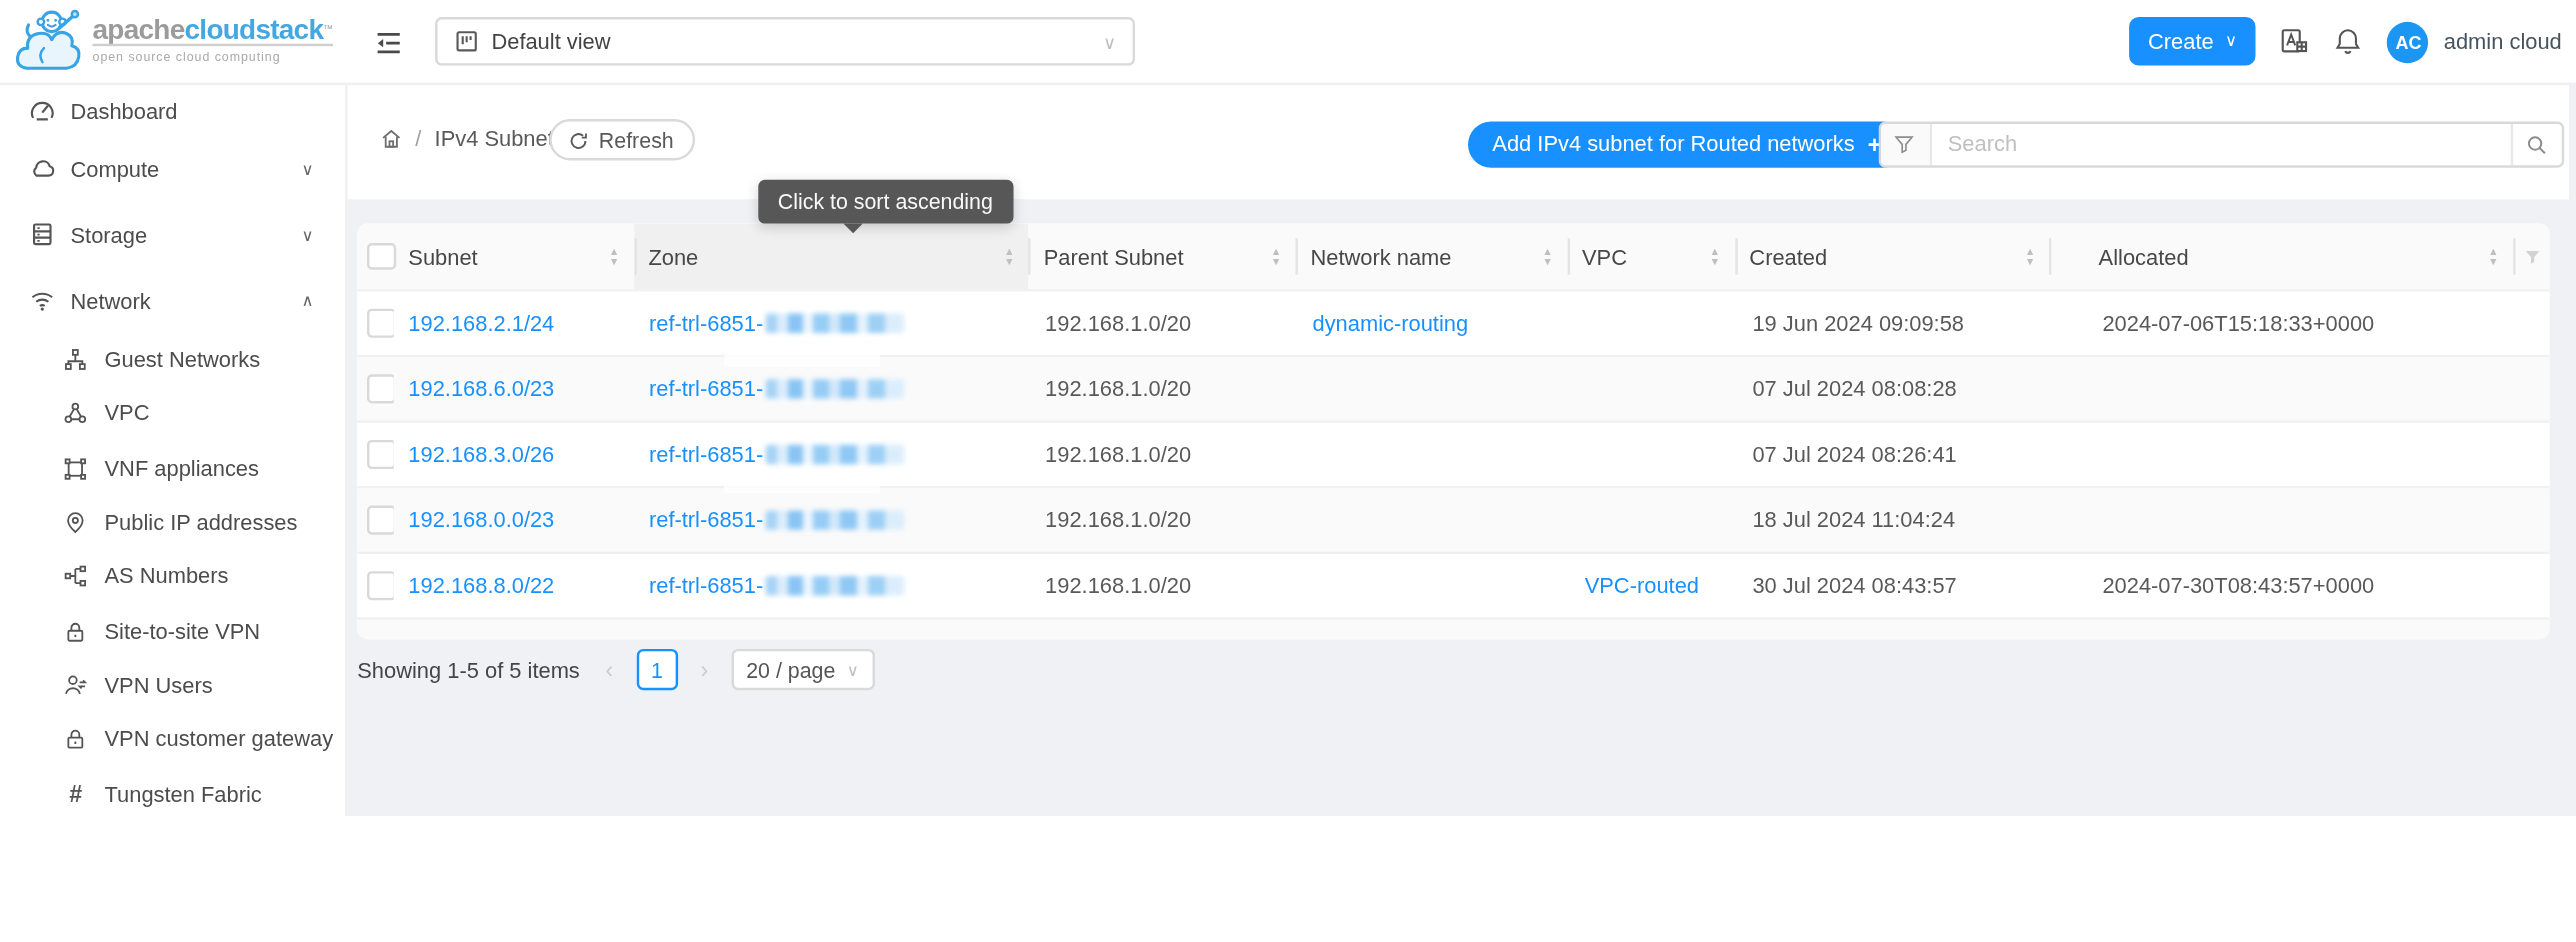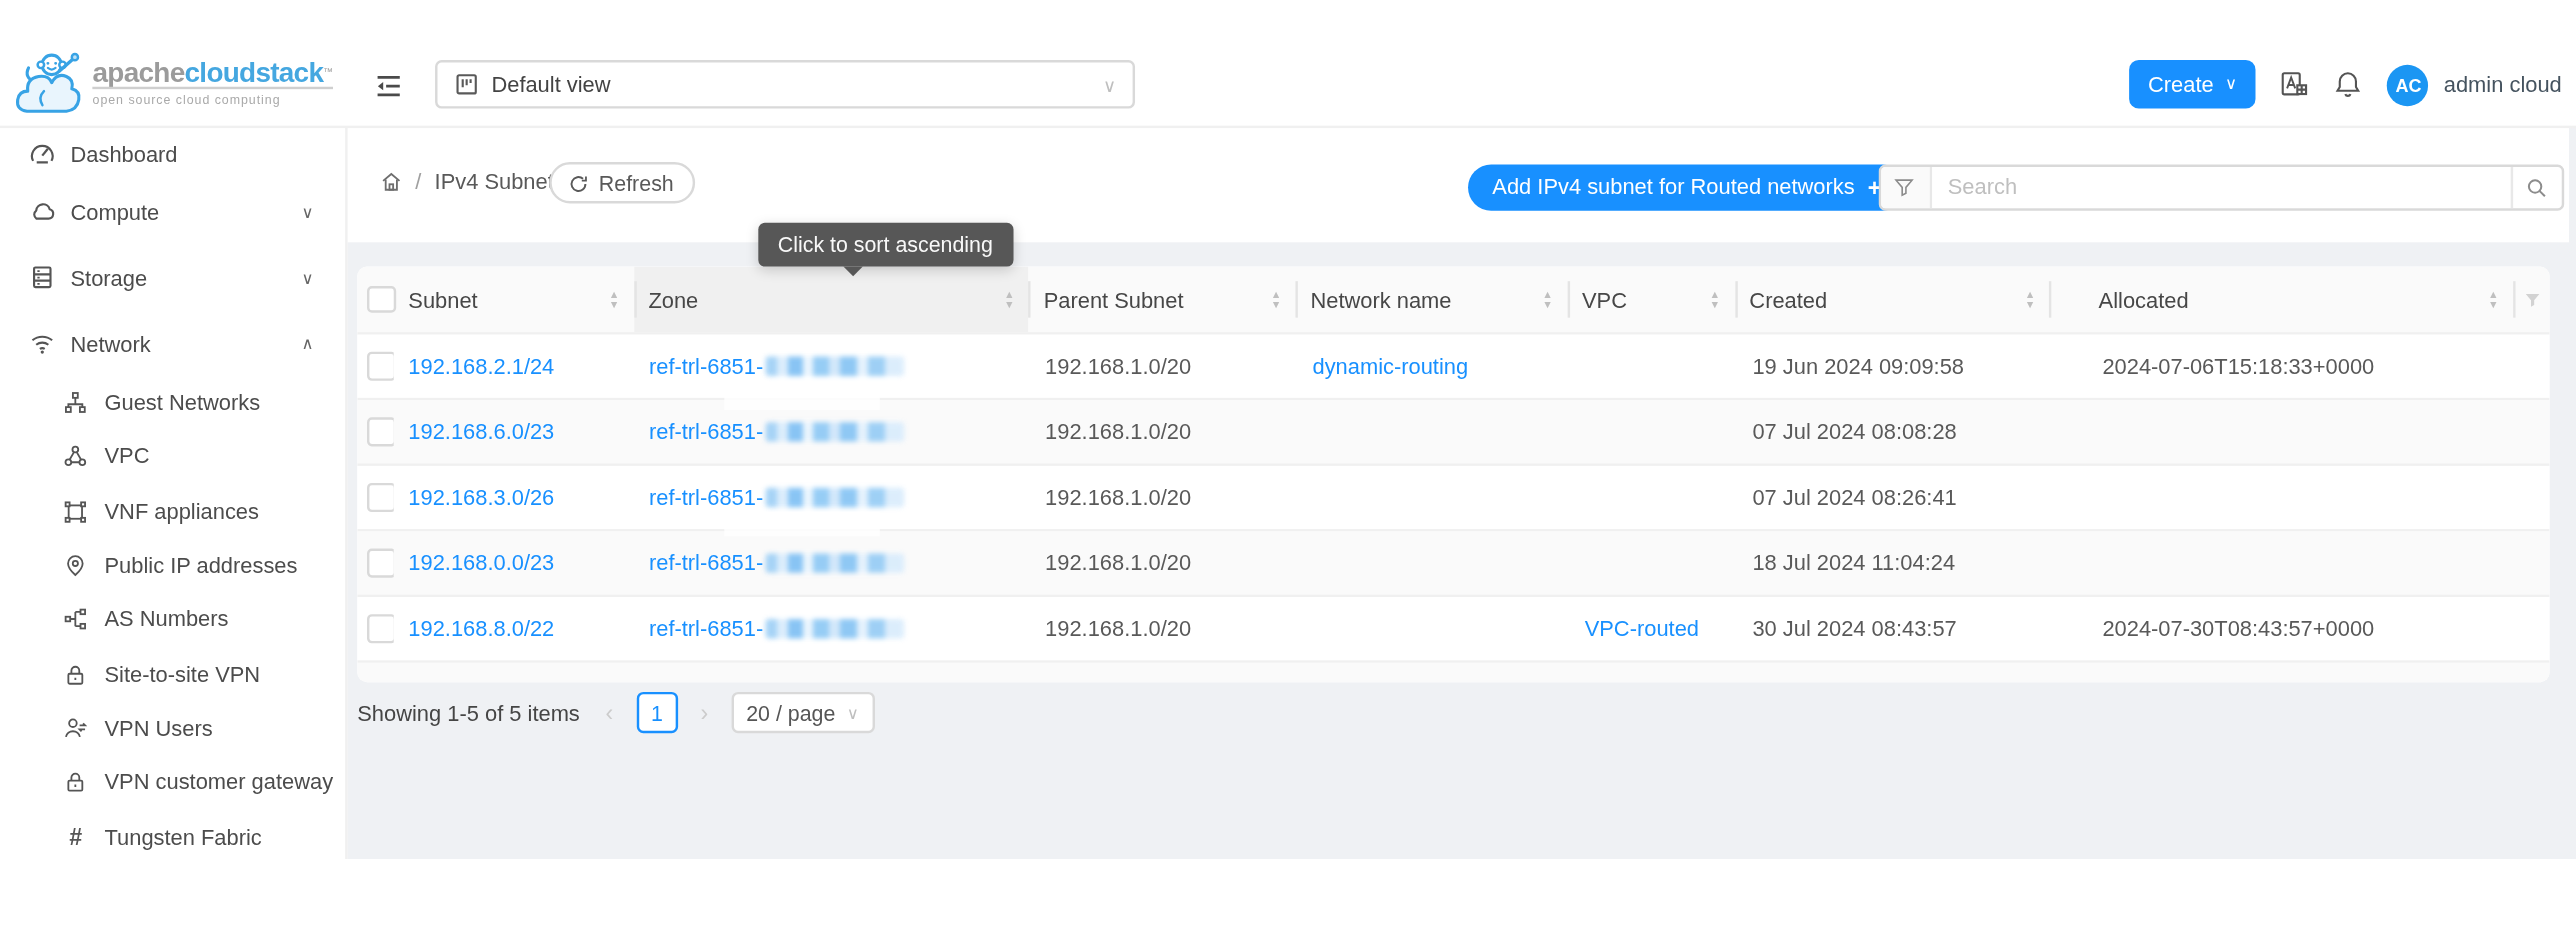--- a/index.html
+++ b/index.html
@@ -1,16 +1,16 @@
 <!DOCTYPE html>
 <html style="font-size:10.8px"><head>
 <meta charset="utf-8">
 <style>
   html,body{margin:0;padding:0;background:#fff;}
-  #stage{width:2576px;height:816px;overflow:hidden;position:relative;margin-top:43px;}
+  #stage{width:2576px;height:816px;overflow:hidden;position:relative;}
   #app{width:1060px;height:388px;position:relative;transform:scale(2.4305);transform-origin:0 0;
        font-family:"Liberation Sans",sans-serif;font-size:9.5px;color:#595959;background:#fff;}
   svg{display:block;}
   a{color:#1890ff;text-decoration:none;cursor:pointer;}
 
   
   .topbar{position:absolute;left:0;top:0;width:1060px;height:34px;background:#fff;border-bottom:0.7px solid #f0f0f0;z-index:5;}
   .logo{position:absolute;left:4.7px;top:2px;display:flex;align-items:center;gap:3.4px;}
   .logo-text{display:flex;flex-direction:column;}
   .logo-title{font-size:11.5px;font-weight:bold;letter-spacing:-0.3px;line-height:12px;}

